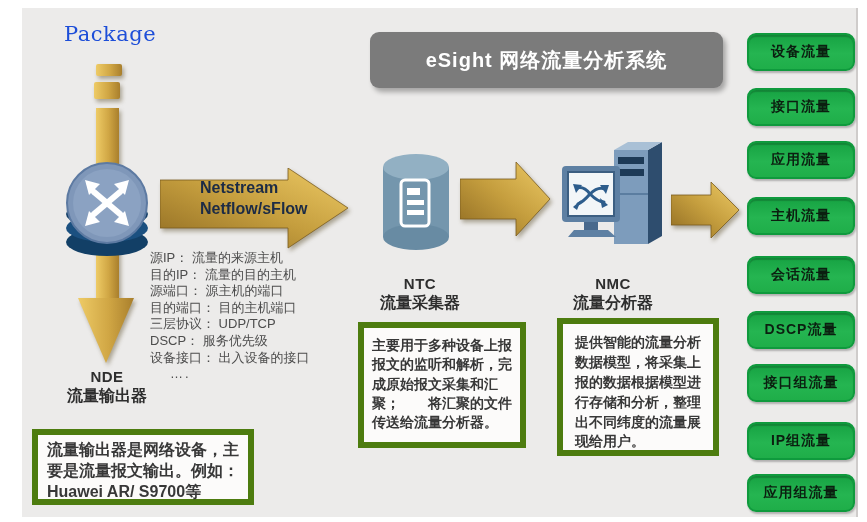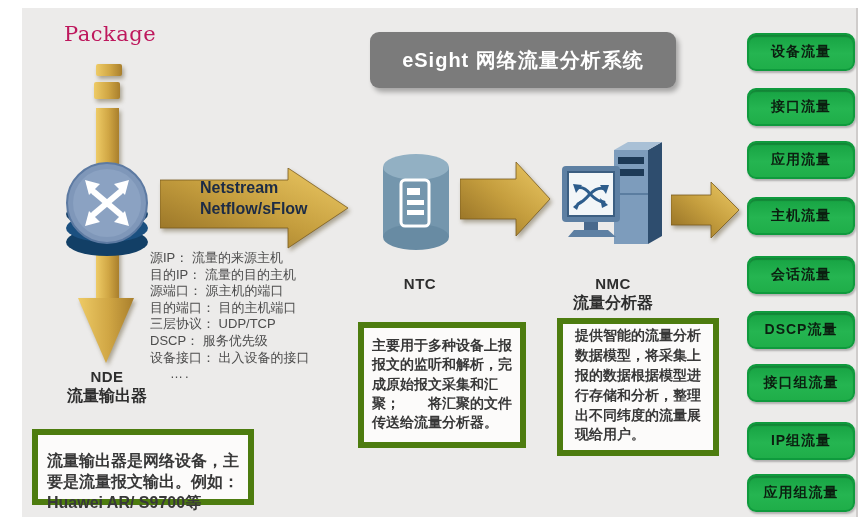--- a/index.html
+++ b/index.html
@@ -1,21 +1,21 @@
 <!DOCTYPE html>
 <html><head>
 <meta charset="utf-8">
 <style>
   html,body{margin:0;padding:0;background:#ffffff;font-family:"Liberation Sans","DejaVu Sans",sans-serif;}
   #stage{position:relative;width:867px;height:522px;background:#ffffff;overflow:hidden;}
   #panel{position:absolute;left:22px;top:8px;width:834px;height:509px;background:#ECEBEA;border-right:2px solid #cfcccb;}
   .abs{position:absolute;}
 
   
-  .package-label{left:64px;top:22px;font-family:"DejaVu Serif","Liberation Serif",serif;font-size:21px;color:#be185d;letter-spacing:0.5px;}
+  .package-label{left:64px;top:22px;font-family:"DejaVu Serif","Liberation Serif",serif;font-size:21px;color:#1d4ed8;letter-spacing:0.5px;}
 
   
   .gold-svg{position:absolute;filter:drop-shadow(2px 3px 2px rgba(70,55,15,0.40));}
 
   
   .netstream-label{left:192px;top:177px;font-size:16px;font-weight:bold;color:#1c2b45;line-height:21px;white-space:pre-line;margin-left:8px;}
 
   
   .detail-list{left:150px;top:250px;font-size:13px;color:#4d4d4d;line-height:16.6px;}
   .detail-list .ellipsis{padding-left:20px;letter-spacing:2px;}
@@ -23,26 +23,26 @@
   
   .entity-label{text-align:center;color:#2e2e2e;}
   .entity-label .code{font-size:15px;font-weight:bold;letter-spacing:0.5px;}
   .entity-label .name{font-size:16px;font-weight:bold;margin-top:1px;}
   .nde-label{left:48px;top:368px;width:118px;}
   .ntc-label{left:360px;top:263px;width:120px;margin-top:12px;}
   .nmc-label{left:552px;top:275px;width:122px;}
 
   
   .note-box{background:#FCFBFA;border:6px solid #4d7c0f;color:#383838;font-weight:600;}
-  .nde-note{left:32px;top:429px;width:222px;height:76px;padding:16px 9px;font-size:16px;line-height:1.3;box-sizing:border-box;}
+  .nde-note{left:32px;top:429px;width:222px;height:76px;padding:5px 9px;font-size:16px;line-height:1.3;box-sizing:border-box;}
   .ntc-desc{left:358px;top:322px;width:168px;height:126px;padding:8px 8px;font-size:14px;line-height:1.38;box-sizing:border-box;}
-  .nmc-desc{left:557px;top:318px;width:162px;height:138px;padding:2px 12px;font-size:14px;line-height:1.42;box-sizing:border-box;}
+  .nmc-desc{left:557px;top:318px;width:162px;height:138px;padding:9px 12px;font-size:14px;line-height:1.42;box-sizing:border-box;}
 
   
-  .esight-header{left:370px;top:32px;width:306px;height:56px;background:#7B7B7B;border-radius:9px;
+  .esight-header{left:370px;top:32px;width:353px;height:56px;background:#7B7B7B;border-radius:9px;
     box-shadow:3px 4px 5px rgba(0,0,0,0.30);display:flex;align-items:center;justify-content:center;
     color:#ffffff;font-size:20px;font-weight:bold;letter-spacing:1px;}
 
   
   .traffic-box{left:747px;width:108px;height:38px;border-radius:9px;border:2px solid #0F9A3D;
     background:linear-gradient(180deg,#17A343 0%,#25B551 55%,#1FAE49 100%);
     box-shadow:inset 0 2px 1px rgba(0,0,0,0.18),1px 2px 2px rgba(0,0,0,0.25);
     display:flex;align-items:center;justify-content:center;box-sizing:border-box;
     color:#0b1f10;font-size:14px;font-weight:bold;letter-spacing:1px;}
 </style>
@@ -128,20 +128,21 @@
     <ellipse cx="36" cy="85" rx="33" ry="13" fill="#688ba3"></ellipse>
     <ellipse cx="36" cy="15" rx="33" ry="13" fill="#92b0c3"></ellipse>
     <rect x="21" y="28" width="28" height="46" rx="4" fill="none" stroke="#ffffff" stroke-width="3"></rect>
     <rect x="27" y="36" width="13" height="7" fill="#ffffff"></rect>
     <rect x="27" y="48" width="17" height="5" fill="#ffffff"></rect>
     <rect x="27" y="58" width="17" height="5" fill="#ffffff"></rect>
   </svg>
 
   <div class="abs entity-label ntc-label">
     <div class="code">NTC</div>
+    <div class="name">流量采集器</div>
   </div>
 
   <svg class="gold-svg" style="left:460px;top:162px;" width="92" height="74" viewBox="0 0 92 74">
     <polygon points="0,17 56,17 56,0 90,37 56,74 56,57 0,57" fill="url(#goldGrad)" stroke="#7a5c1e" stroke-width="0.8"></polygon>
   </svg>
 
   <svg class="abs" style="left:560px;top:136px;" width="110" height="122" viewBox="0 0 110 122">
 
     <polygon points="88,14 102,6 102,100 88,108" fill="#2e4d6e"></polygon>
     <polygon points="54,14 68,6 102,6 88,14" fill="#a9c0d6"></polygon>

